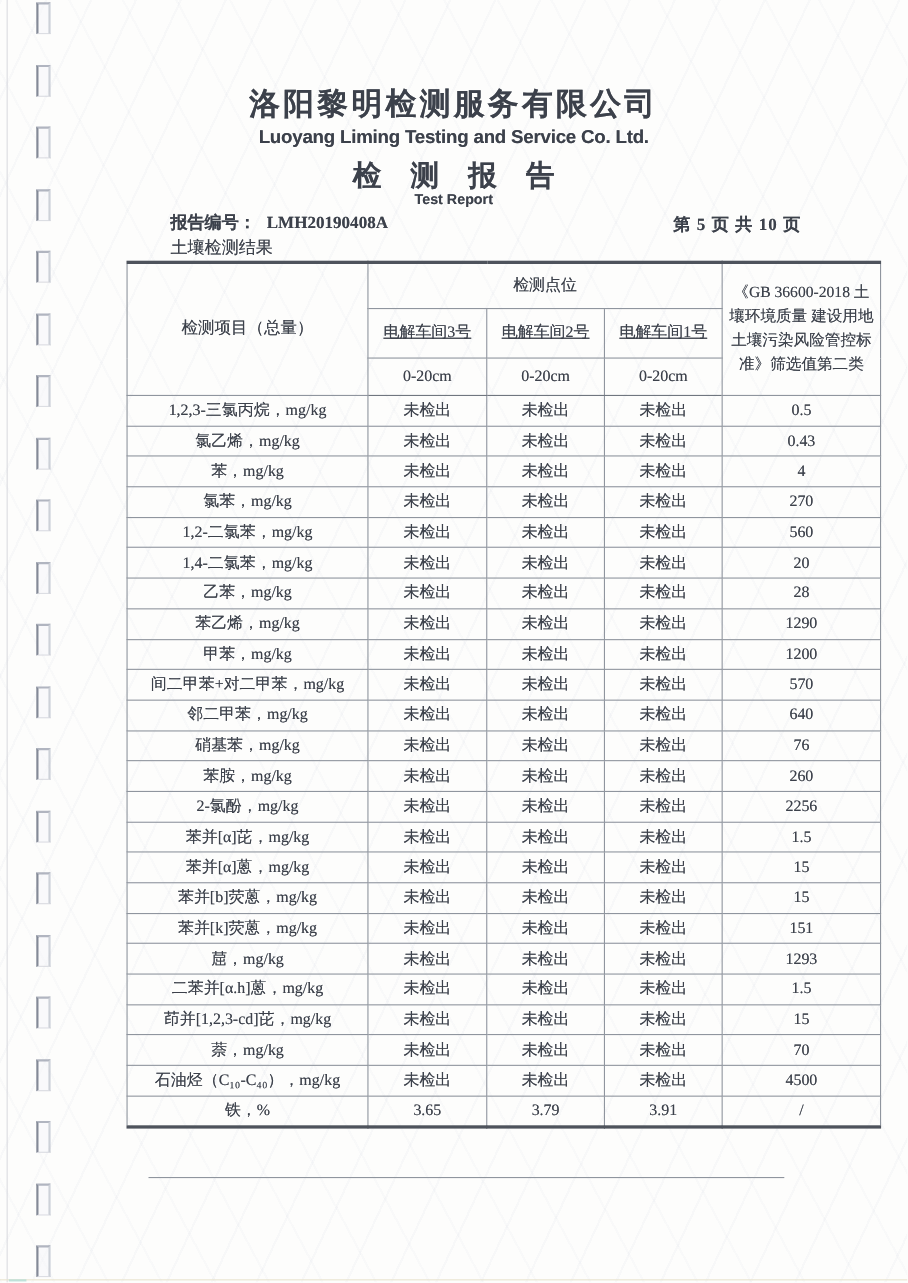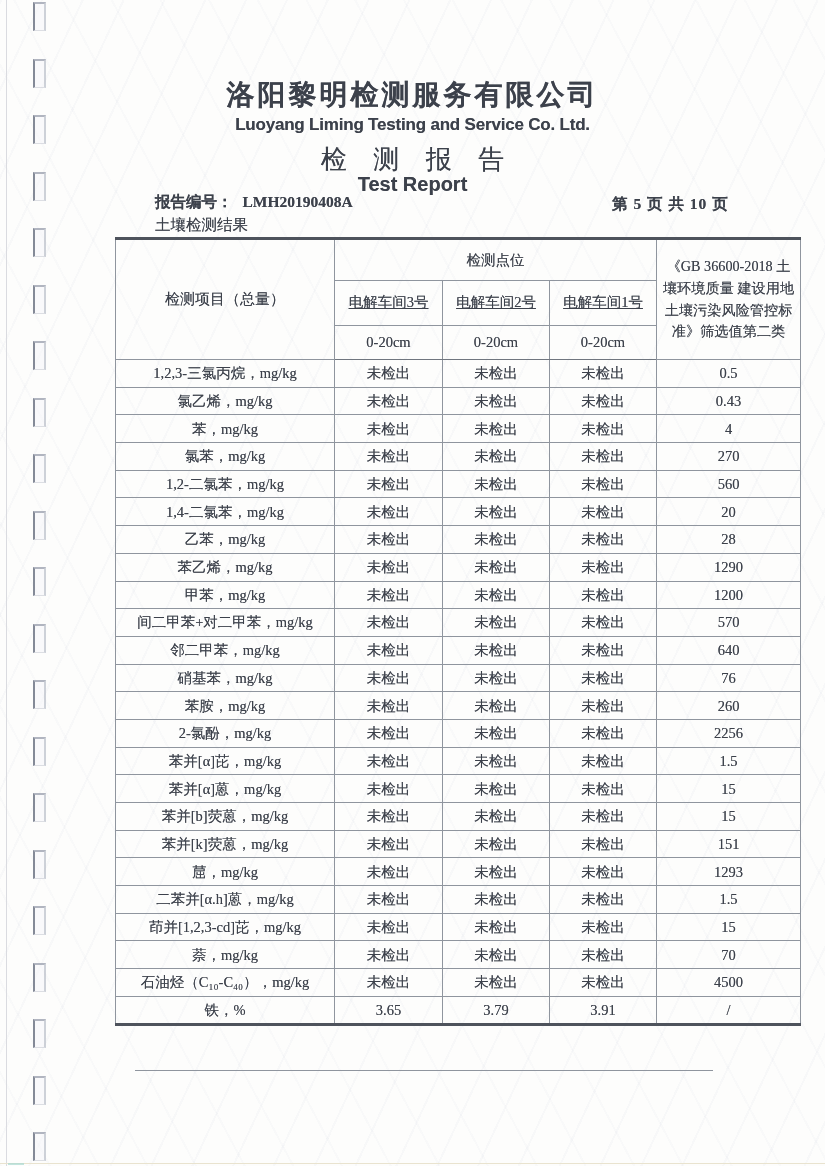--- a/index.html
+++ b/index.html
@@ -32,23 +32,23 @@
     background:rgba(245,246,250,.5);
   }
   
   .ink{text-shadow:0 0 .6px rgba(60,65,75,.65);}
   
   .company-cn{position:absolute;top:76px;left:0;width:100%;text-align:center;
     font-size:28px;font-weight:600;letter-spacing:3px;}
   .company-en{position:absolute;top:115px;left:0;width:100%;text-align:center;
     font-family:"Liberation Sans","DejaVu Sans",sans-serif;font-size:17px;font-weight:700;letter-spacing:-0.2px;}
   .title-cn{position:absolute;top:142px;left:0;width:100%;text-align:center;
-    font-size:26px;font-weight:400;letter-spacing:10px;text-indent:10px;}
+    font-size:26px;font-weight:700;letter-spacing:10px;text-indent:10px;}
   .title-en{position:absolute;top:173px;left:0;width:100%;text-align:center;
-    font-family:"Liberation Sans","DejaVu Sans",sans-serif;font-size:20px;font-weight:700;}
+    font-family:"Liberation Sans","DejaVu Sans",sans-serif;font-size:13px;font-weight:700;}
   
   .meta{position:absolute;top:192px;left:155px;right:60px;font-size:15.5px;font-weight:600;}
   .report-no{position:absolute;left:0;top:0;}
   .report-no .val{margin-left:10px;font-weight:600;}
   .page-info{position:absolute;left:457px;top:2px;letter-spacing:1px;}
   .section-title{position:absolute;top:215px;left:155px;font-size:15.5px;font-weight:400;}
   
   table.report{
     position:absolute;left:115px;top:237px;width:685px;
     border-collapse:collapse;table-layout:fixed;

